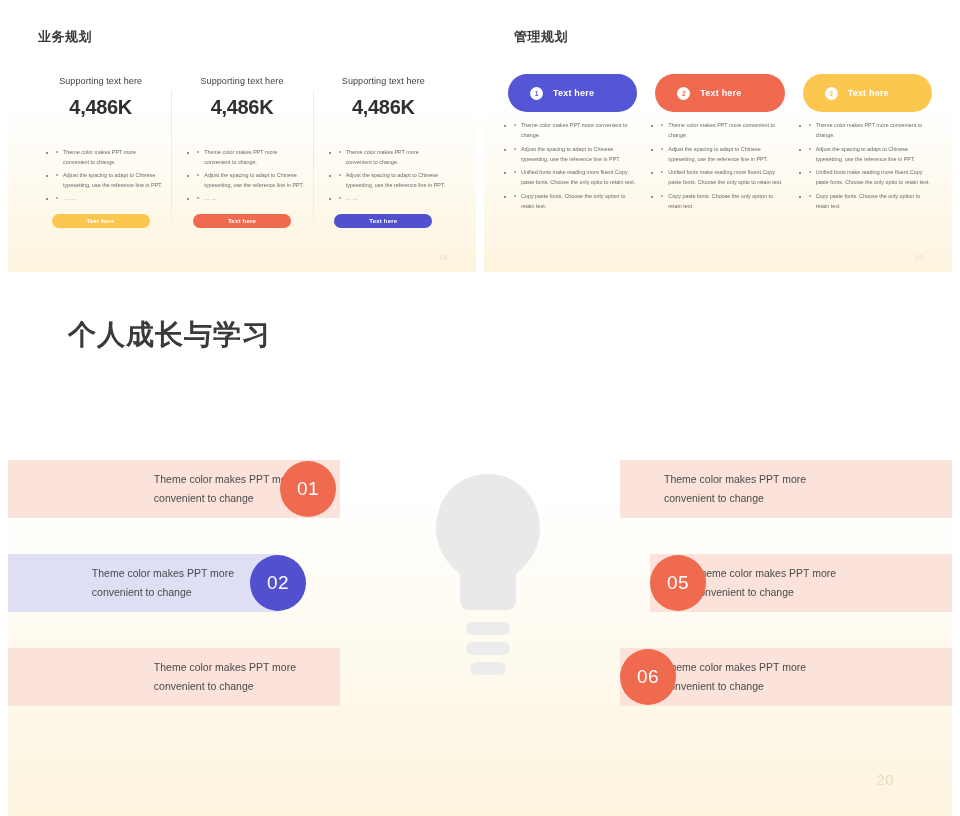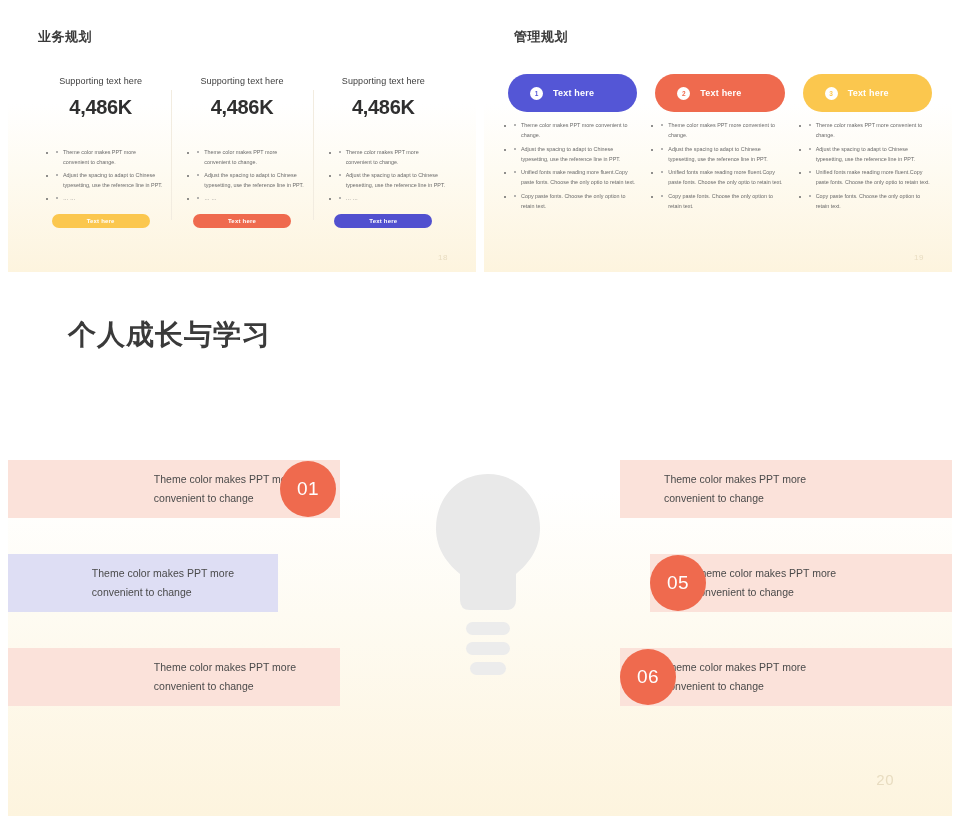--- a/index.html
+++ b/index.html
@@ -214,20 +214,21 @@
     <div class="rowbar left" style="left:0px; top:172px; width:332px; background:#FBE2DA;">
       <div class="rowbar-text">Theme  color makes PPT more
 convenient to change</div>
     </div>
     <div class="num-circle" style="left:272px; top:173px; background:#EF6A4E;">01</div>
 
     <div class="rowbar left" style="left:0px; top:266px; width:270px; background:#DEDEF4;">
       <div class="rowbar-text">Theme  color makes PPT more
 convenient to change</div>
     </div>
+    <div class="num-circle" style="left:242px; top:267px; background:#5150CF;">02</div>
 
     <div class="rowbar left" style="left:0px; top:360px; width:332px; background:#FBE2DA;">
       <div class="rowbar-text">Theme  color makes PPT more
 convenient to change</div>
     </div>
 
     <div class="rowbar right" style="left:612px; top:172px; width:332px; background:#FBE2DA;">
       <div class="rowbar-text">Theme  color makes PPT more
 convenient to change</div>
     </div>

